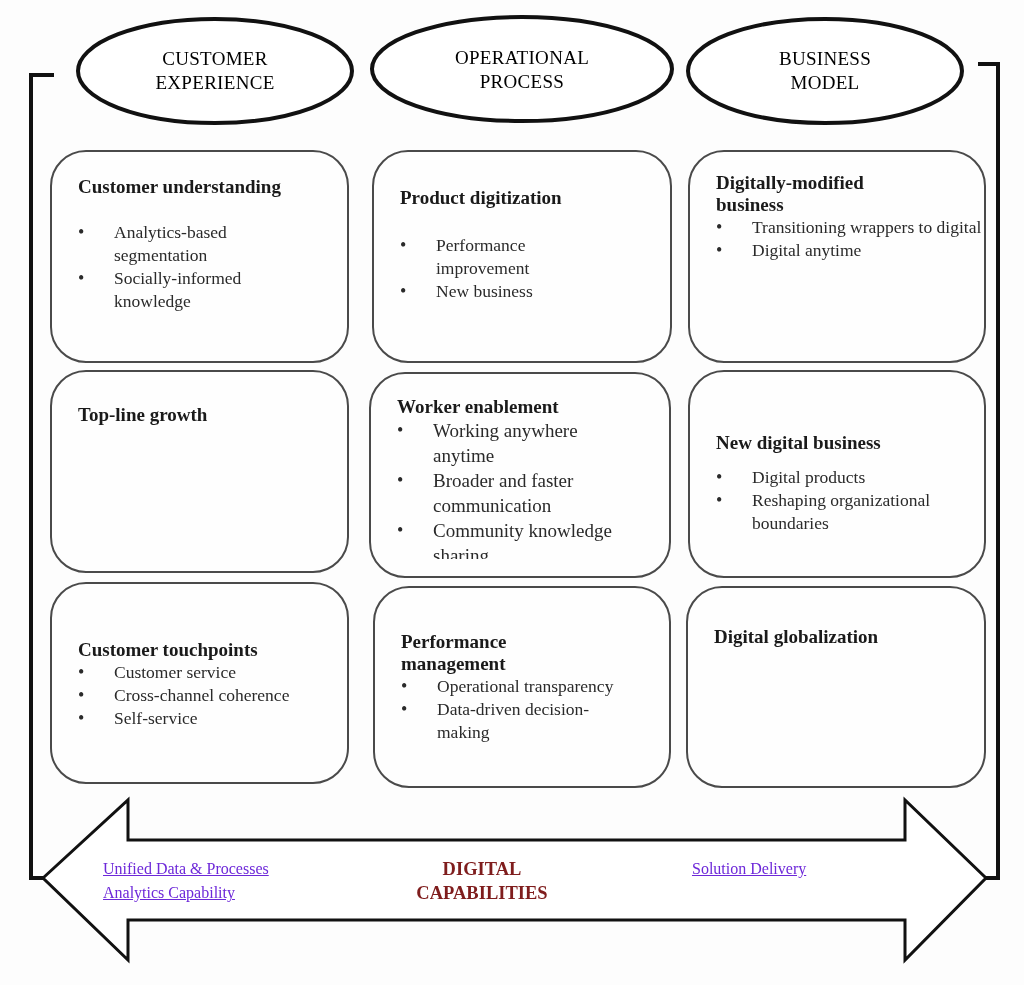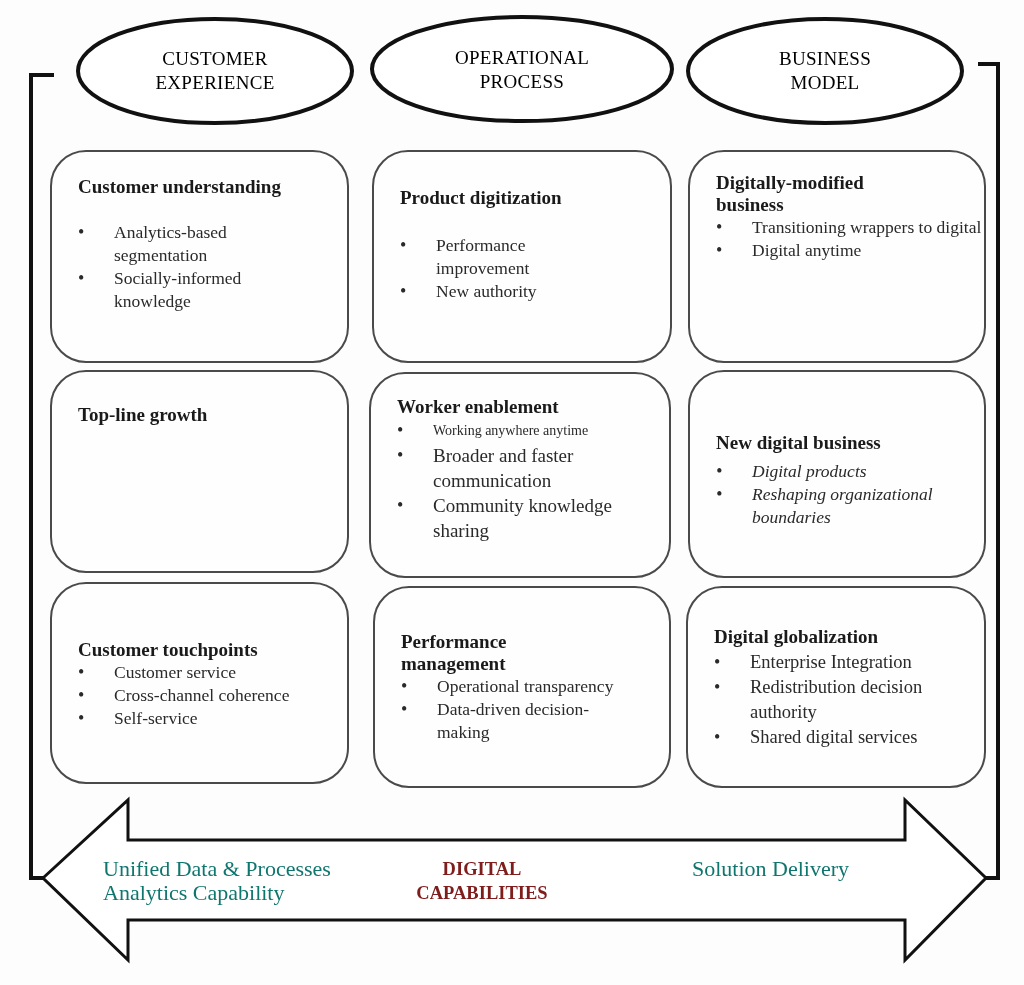--- a/index.html
+++ b/index.html
@@ -9,21 +9,21 @@
   .oval-label { position: absolute; text-align: center; font-size: 19px; line-height: 24px;
                 letter-spacing: 0.3px; color: #000000; }
   .oval-label span { display: block; }
   .box { position: absolute; box-sizing: border-box; border: 2px solid #4a4a4a;
          border-radius: 36px; background: #fefefe; overflow: hidden; }
   .box .inner { position: absolute; left: 26px; right: 10px; }
   .box .title { font-weight: bold; font-size: 19px; line-height: 22px; color: #1a1a1a; }
   .box ul { list-style: none; margin: 0; padding: 0; }
   .box li { position: relative; padding-left: 36px; font-size: 17.5px; line-height: 23px; color: #2a2a2a; }
   .box li::before { content: "\2022"; position: absolute; left: 0; top: 0; font-size: 18px; }
-  .cap-text { position: absolute; font-size: 22px; line-height: 24px; color: #0f766e; }
+  .cap-text { position: absolute; font-size: 16px; line-height: 24px; color: #6d28d9; text-decoration: underline; }
   .cap-center { position: absolute; font-size: 18.5px; line-height: 24px; font-weight: bold;
                 text-align: center; color: #7f1d1d; }
   .cap-text span, .cap-center span { display: block; }
 </style>
 </head>
 <body>
 
 <svg class="frame" width="1024" height="985">
 
   <polyline points="54,75 31,75 31,878 45,878" fill="none" stroke="#111" stroke-width="4"></polyline>
@@ -56,21 +56,21 @@
       <li style="width:150px;">Analytics-based segmentation</li>
       <li style="width:150px;">Socially-informed knowledge</li>
     </ul>
   </div>
 </div>
 <div class="box" style="left:372px; top:150px; width:300px; height:213px;">
   <div class="inner" style="top:35px;">
     <div class="title">Product digitization</div>
     <ul style="margin-top:25px;">
       <li style="width:130px;">Performance improvement</li>
-      <li>New authority</li>
+      <li>New business</li>
     </ul>
   </div>
 </div>
 <div class="box" style="left:688px; top:150px; width:298px; height:213px;">
   <div class="inner" style="top:20px;">
     <div class="title" style="width:180px;">Digitally-modified business</div>
     <ul style="margin-top:0;">
       <li style="width:230px;">Transitioning wrappers to digital</li>
       <li>Digital anytime</li>
     </ul>
@@ -79,30 +79,30 @@
 
 <div class="box" style="left:50px; top:370px; width:299px; height:203px;">
   <div class="inner" style="top:32px;">
     <div class="title">Top-line growth</div>
   </div>
 </div>
 <div class="box" style="left:369px; top:372px; width:302px; height:206px;">
   <div class="inner" style="top:22px; height:163px; overflow:hidden;">
     <div class="title">Worker enablement</div>
     <ul style="margin-top:0;">
-      <li style="font-size:14px; line-height:25px; width:200px;">Working anywhere anytime</li>
+      <li style="font-size:19px; line-height:25px; width:200px;">Working anywhere anytime</li>
       <li style="font-size:19px; line-height:25px; width:200px;">Broader and faster communication</li>
       <li style="font-size:19px; line-height:25px; width:230px;">Community knowledge sharing</li>
     </ul>
   </div>
 </div>
 <div class="box" style="left:688px; top:370px; width:298px; height:208px;">
   <div class="inner" style="top:60px;">
     <div class="title">New digital business</div>
-    <ul style="margin-top:6px;font-style:italic;">
+    <ul style="margin-top:12px;">
       <li>Digital products</li>
       <li style="width:230px;">Reshaping organizational boundaries</li>
     </ul>
   </div>
 </div>
 
 <div class="box" style="left:50px; top:582px; width:299px; height:202px;">
   <div class="inner" style="top:55px;">
     <div class="title">Customer touchpoints</div>
     <ul style="margin-top:0;">
@@ -117,25 +117,20 @@
     <div class="title" style="width:140px;">Performance management</div>
     <ul style="margin-top:0;">
       <li>Operational transparency</li>
       <li style="width:175px;">Data-driven decision-making</li>
     </ul>
   </div>
 </div>
 <div class="box" style="left:686px; top:586px; width:300px; height:202px;">
   <div class="inner" style="top:38px;">
     <div class="title">Digital globalization</div>
-    <ul style="margin-top:2px;">
-      <li style="font-size:18.5px; line-height:25px;">Enterprise Integration</li>
-      <li style="font-size:18.5px; line-height:25px; width:215px;">Redistribution decision authority</li>
-      <li style="font-size:18.5px; line-height:25px;">Shared digital services</li>
-    </ul>
   </div>
 </div>
 
 <div class="cap-text" style="left:103px; top:857px;">
   <span>Unified Data &amp; Processes</span>
   <span>Analytics Capability</span>
 </div>
 <div class="cap-center" style="left:392px; top:857px; width:180px;">
   <span>DIGITAL</span>
   <span>CAPABILITIES</span>

